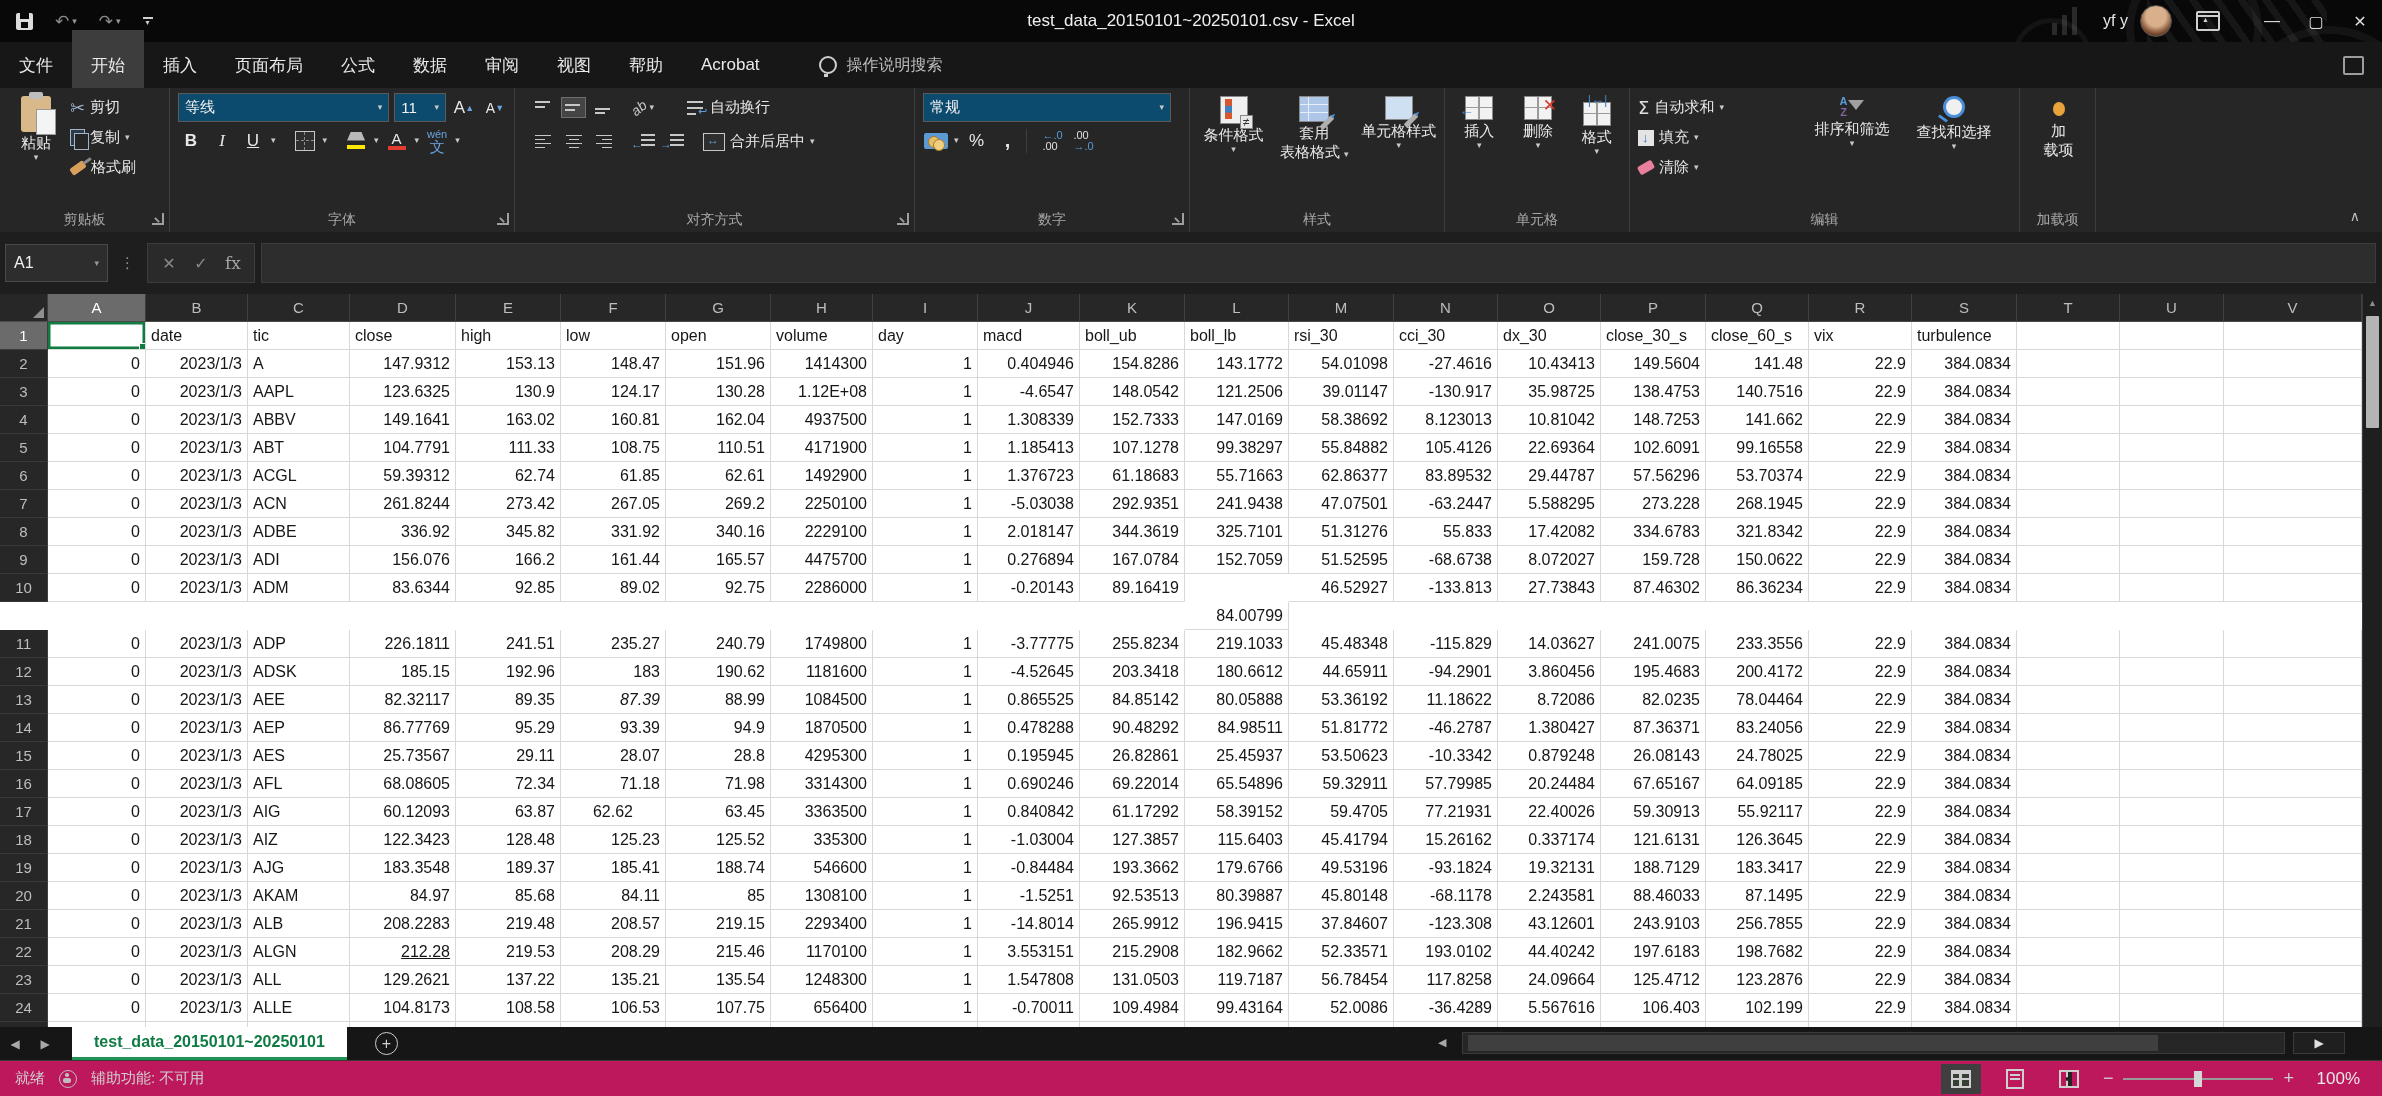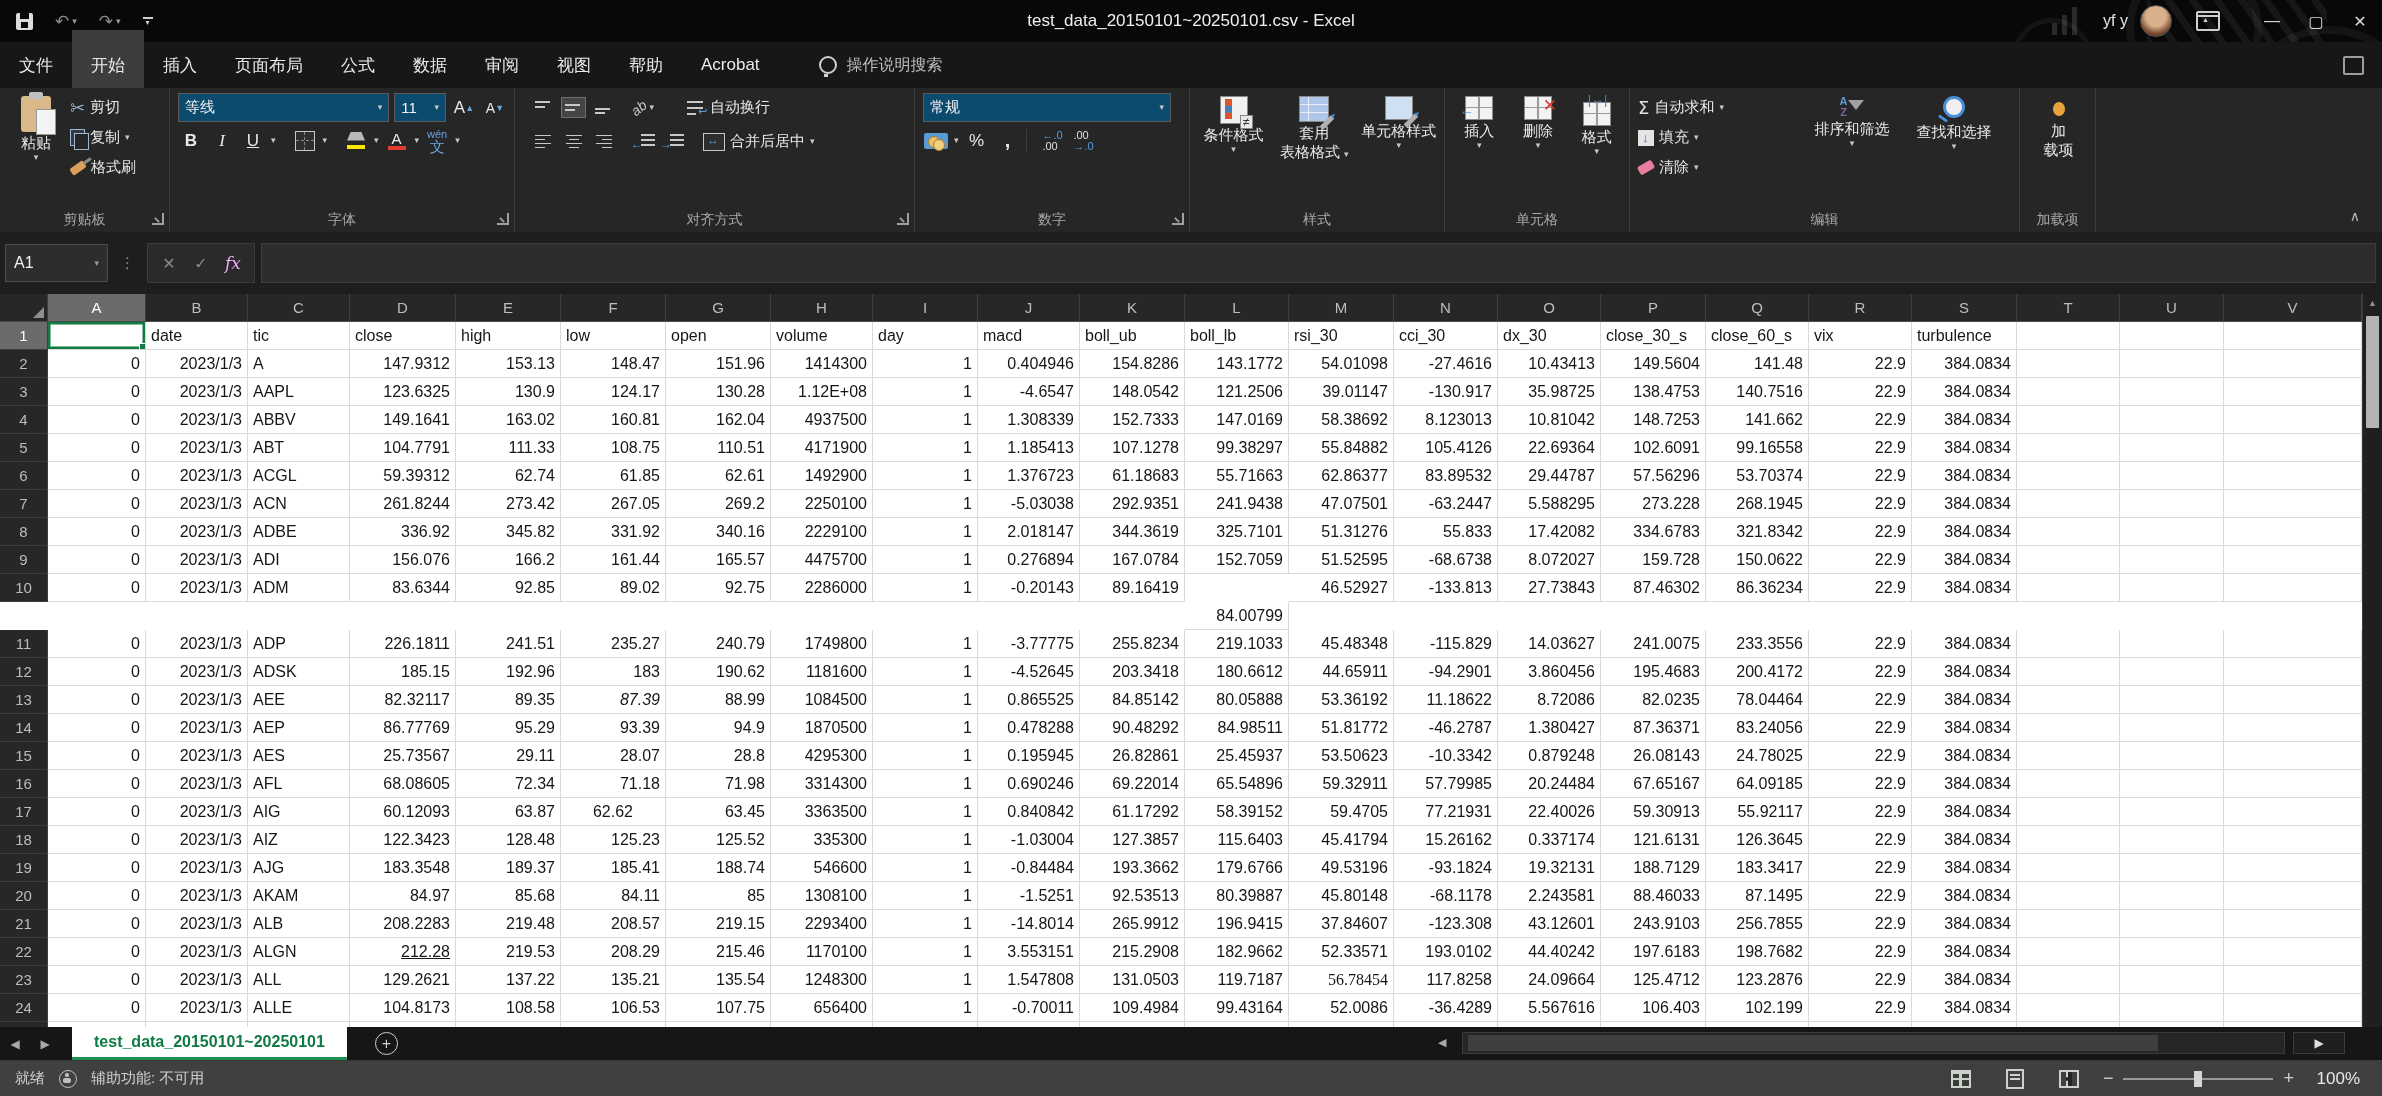--- a/index.html
+++ b/index.html
@@ -129,21 +129,21 @@
   .ic-addin{width:12px;height:14px;border-radius:50%;background:#e8a33d;margin:6px 0 4px;}
   .collapse{position:absolute;right:22px;bottom:8px;color:#bdbdbd;font-size:14px;}
 
   
   .formularow{position:absolute;top:232px;left:0;width:100%;height:62px;background:#1e1e1e;display:flex;align-items:center;}
   .namebox{margin-left:5px;width:103px;height:38px;background:#2d2d2d;border:1px solid #4a4a4a;display:flex;align-items:center;justify-content:space-between;padding:0 8px;box-sizing:border-box;color:#f0f0f0;font-size:16px;}
   .namebox .cv{color:#9a9a9a;}
   .vdots{color:#8a8a8a;font-size:15px;letter-spacing:0;margin:0 12px;}
   .fbbtns{display:flex;align-items:center;gap:2px;background:#2a2a2a;height:38px;padding:0 6px;border:1px solid #3c3c3c;}
   .fbx{color:#8a8a8a;font-size:16px;width:30px;text-align:center;}
-  .ffx{color:#f0abfc;font-family:"DejaVu Serif",serif;font-style:italic;font-size:17px;width:30px;text-align:center;}
+  .ffx{color:#a3a3a3;font-family:"DejaVu Serif",serif;font-size:17px;width:30px;text-align:center;}
   .fbinput{flex:1;height:38px;background:#2d2d2d;border:1px solid #3c3c3c;margin:0 6px 0 6px;}
 
   
   .sheet{position:absolute;top:294px;left:0;width:2362px;height:733px;overflow:hidden;background:#fff;}
   .hrow,.grow{display:flex;}
   .hcell{box-sizing:border-box;height:28px;background:#272727;color:#bdbdbd;font-size:15px;display:flex;align-items:center;justify-content:center;border-right:1px solid #3f3f3f;border-bottom:1px solid #4a4a4a;flex:none;}
   .hcell.selhdr{background:#6b6b6b;color:#fff;}
   .corner{position:relative;}
   .corner:after{content:"";position:absolute;right:3px;bottom:3px;border-left:11px solid transparent;border-bottom:11px solid #8f8f8f;}
   .rhdr{box-sizing:border-box;height:28px;background:#272727;color:#bdbdbd;font-size:15px;display:flex;align-items:center;justify-content:center;border-right:1px solid #3f3f3f;border-bottom:1px solid #3a3a3a;flex:none;}
@@ -163,21 +163,21 @@
   .shnav{color:#a8a8a8;font-size:12px;width:30px;text-align:center;}
   .sheettab{height:33px;background:#fff;display:flex;align-items:center;padding:0 22px;margin-left:12px;border-bottom:3px solid #1f9254;box-sizing:border-box;}
   .sheettab span{color:#0f7b44;font-size:16px;font-weight:700;}
   .addsheet{width:21px;height:21px;border:1.5px solid #cfcfcf;border-radius:50%;color:#cfcfcf;display:flex;align-items:center;justify-content:center;font-size:16px;margin-left:28px;line-height:1;}
   .hscroll{position:absolute;left:1462px;top:5px;width:823px;height:22px;background:#262626;border:1px solid #3a3a3a;box-sizing:border-box;}
   .hthumb{position:absolute;left:5px;top:2px;height:16px;width:690px;background:#3f3f3f;}
   .hsl{position:absolute;left:1438px;top:9px;color:#a8a8a8;font-size:11px;}
   .hsr{position:absolute;right:37px;top:5px;width:52px;height:22px;background:#1f1f1f;border:1px solid #3a3a3a;color:#e0e0e0;display:flex;align-items:center;justify-content:center;font-size:12px;box-sizing:border-box;}
 
   
-  .statusbar{position:absolute;top:1060px;left:0;width:100%;height:36px;background:#404040;border-top:1px solid #3a3a3a;box-sizing:border-box;display:flex;align-items:center;color:#cfcfcf;font-size:15px;}
+  .statusbar{position:absolute;top:1060px;left:0;width:100%;height:36px;background:#be185d;border-top:1px solid #3a3a3a;box-sizing:border-box;display:flex;align-items:center;color:#cfcfcf;font-size:15px;}
   .sbleft{display:flex;align-items:center;gap:14px;margin-left:15px;}
   .accico{width:16px;height:16px;border:1.7px solid #bfbfbf;border-radius:50%;position:relative;}
   .accico:before{content:"";position:absolute;left:5.2px;top:2.5px;width:3.5px;height:3.5px;border-radius:50%;background:#bfbfbf;}
   .accico:after{content:"";position:absolute;left:3px;top:7.5px;width:8px;height:4.5px;border-radius:2px;background:#bfbfbf;}
   .sbright{position:absolute;right:22px;display:flex;align-items:center;gap:14px;}
   .viewbtn{width:40px;height:30px;display:flex;align-items:center;justify-content:center;}
   .viewbtn.sel{background:#3f3f3f;}
   .ic-normal{width:16px;height:14px;background:
       linear-gradient(#cfcfcf 0 2px,transparent 2px),
       linear-gradient(#2424 0 0);border:2px solid #cfcfcf;position:relative;}
@@ -1140,21 +1140,21 @@
         <div class="gcell t-left" style="width: 102px;">ALL</div>
         <div class="gcell t-right" style="width: 106px;">129.2621</div>
         <div class="gcell t-right" style="width: 105px;">137.22</div>
         <div class="gcell t-right" style="width: 105px;">135.21</div>
         <div class="gcell t-right" style="width: 105px;">135.54</div>
         <div class="gcell t-right" style="width: 102px;">1248300</div>
         <div class="gcell t-right" style="width: 105px;">1</div>
         <div class="gcell t-right" style="width: 102px;">1.547808</div>
         <div class="gcell t-right" style="width: 105px;">131.0503</div>
         <div class="gcell t-right" style="width: 104px;">119.7187</div>
-        <div class="gcell t-right" style="width: 105px; font-family: Liberation Serif, serif;">56.78454</div>
+        <div class="gcell t-right" style="width: 105px;">56.78454</div>
         <div class="gcell t-right" style="width: 104px;">117.8258</div>
         <div class="gcell t-right" style="width: 103px;">24.09664</div>
         <div class="gcell t-right" style="width: 105px;">125.4712</div>
         <div class="gcell t-right" style="width: 103px;">123.2876</div>
         <div class="gcell t-right" style="width: 103px;">22.9</div>
         <div class="gcell t-right" style="width: 105px;">384.0834</div>
         <div class="gcell t-right" style="width: 103px;"></div>
         <div class="gcell t-right" style="width: 104px;"></div>
         <div class="gcell t-right" style="width: 138px;"></div>
       </div>

